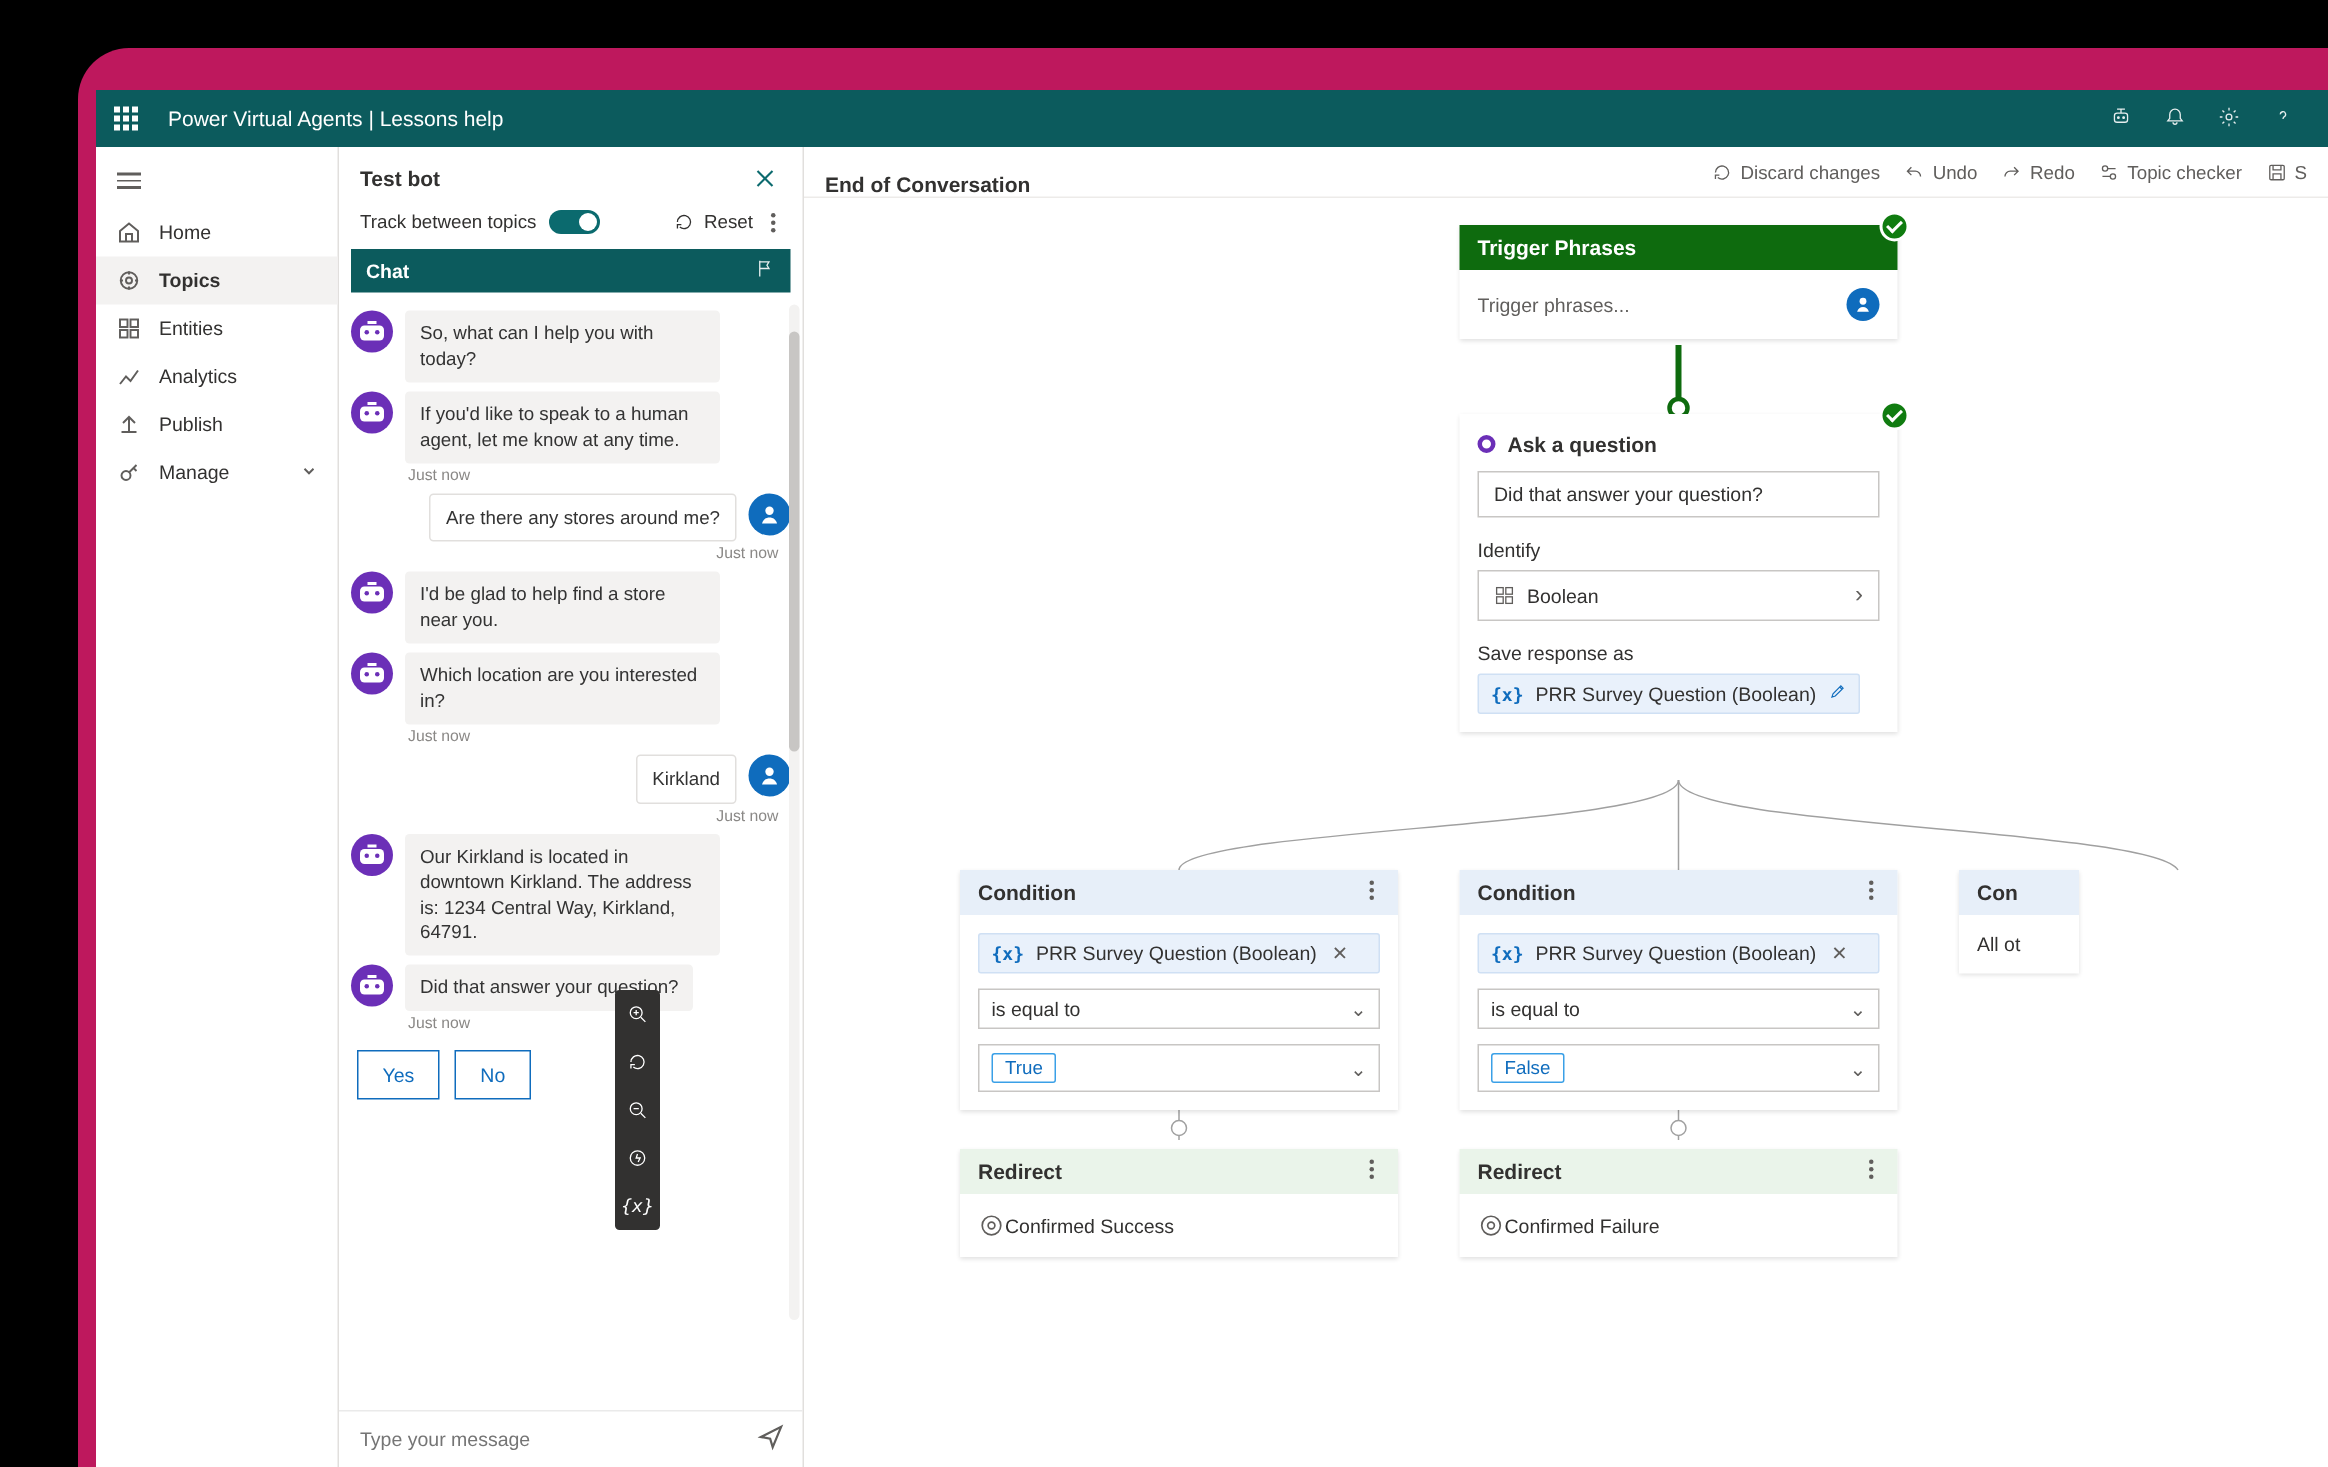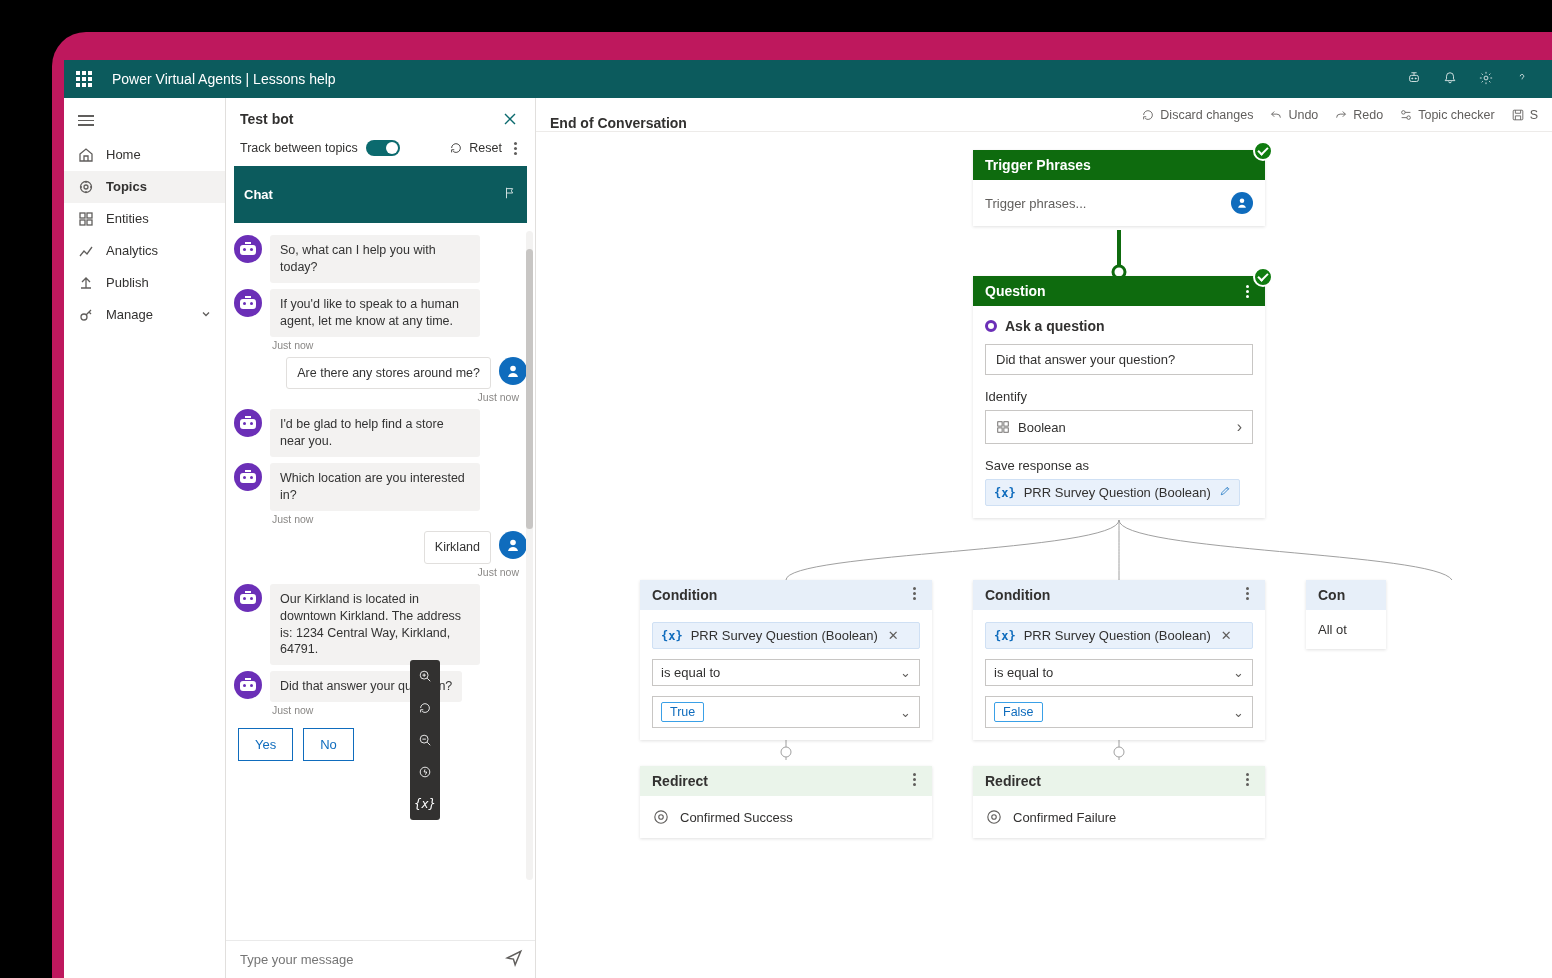--- a/index.html
+++ b/index.html
@@ -33,21 +33,21 @@
   .tb-head { padding:10px 14px 6px; display:flex; align-items:center; }
   .tb-head .ttl { font-size:14px; font-weight:600; flex:1; }
   .tb-close { width:22px; height:22px; display:flex; align-items:center; justify-content:center; color:#0b6a6e; cursor:pointer; }
   .tb-row { padding:4px 14px 10px; display:flex; align-items:center; gap:8px; }
   .tb-row .lbl { font-size:12.5px; }
   .toggle { width:34px; height:16px; border-radius:10px; background:#0b6a6e; position:relative; }
   .toggle:after { content:""; position:absolute; right:2px; top:2px; width:12px; height:12px; border-radius:50%; background:#fff; }
   .reset { margin-left:auto; display:flex; align-items:center; gap:6px; font-size:12.5px; }
   .more-v { display:inline-flex; flex-direction:column; gap:2px; padding:0 4px; }
   .more-v i { width:3px; height:3px; border-radius:50%; background:#605e5c; display:block; }
-  .chat-tab { margin:0 8px; background:#0c5b5d; color:#fff; padding:20px 10px; display:flex; align-items:center; font-size:13px; font-weight:600; }
+  .chat-tab { margin:0 8px; background:#0c5b5d; color:#fff; padding:6px 10px; display:flex; align-items:center; font-size:13px; font-weight:600; }
   .chat-tab .flag { margin-left:auto; opacity:.9; }
   .chat { flex:1; overflow:hidden; padding:6px 8px 0; position:relative; }
   .chat-scroll { position:absolute; right:2px; top:8px; bottom:60px; width:7px; background:#f3f2f1; border-radius:4px; }
   .chat-scroll:after { content:""; position:absolute; left:0; right:0; top:18px; height:280px; background:#c8c6c4; border-radius:4px; }
   .msg { display:flex; gap:8px; margin:6px 0 2px; align-items:flex-start; }
   .msg .av { width:28px; height:28px; border-radius:50%; background:#6b2fb7; flex:none; display:flex; align-items:center; justify-content:center; }
   .msg .av.user { background:#0f6cbd; }
   .msg .bub { background:#f3f2f1; border-radius:3px; padding:7px 10px; max-width:210px; line-height:1.35; font-size:12.5px; color:#333; }
   .msg.user { justify-content:flex-end; }
   .msg.user .bub { background:#fff; border:1px solid #e1dfdd; }
@@ -107,21 +107,21 @@
   .cond .valbox { border:1px solid #c8c6c4; padding:5px 8px; display:flex; align-items:center; }
   .boolchip { border:1px solid #3aa0e7; color:#0f6cbd; padding:2px 8px; border-radius:2px; font-size:12.5px; }
   .valbox .chev { margin-left:auto; color:#605e5c; }
 
   .cond.other .cbody { padding:12px; }
   .cond.other .chdr { background:#e7eff9; }
 
   .redirect { position:absolute; width:292px; background:#fff; box-shadow:0 1px 3px rgba(0,0,0,.12); }
   .redirect .rhdr { background:#eaf4ea; padding:7px 12px; font-size:14px; font-weight:600; display:flex; }
   .redirect .rhdr .more-v { margin-left:auto; }
-  .redirect .rbody { padding:12px; display:flex; align-items:center; gap:10px; }
+  .redirect .rbody { padding:12px; display:flex; align-items:center; gap:0; }
   .topicico { width:18px; height:18px; }
   .topicico svg { stroke:#605e5c; fill:none; }
 
   .zoombar { position:absolute; left:346px; top:600px; width:30px; background:#323130; border-radius:3px; padding:8px 0; display:flex; flex-direction:column; align-items:center; gap:16px; }
   .zoombar span { color:#fff; width:16px; height:16px; display:flex; align-items:center; justify-content:center; cursor:pointer; }
   .zoombar svg { stroke:#fff; fill:none; }
   .zoombar .fx { font-family:monospace; font-style:italic; font-size:12px; }
 
   .iconline { width:14px; height:14px; }
 </style>
@@ -414,28 +414,20 @@
                     <svg class="usersvg" width="14" height="14" viewBox="0 0 16 16">
                       <circle cx="8" cy="5.5" r="2.6"></circle>
                       <path d="M3.5 13.5c.6-2.3 2.4-3.6 4.5-3.6s3.9 1.3 4.5 3.6z"></path>
                     </svg>
                   </span>
               </div>
             </div>
 
             <div class="node question" style="left:437px; top:144px;">
               <div class="check"></div>
-              <div class="hdr">
-                  <span>Question</span>
-                  <span class="more-v">
-                    <i></i>
-                    <i></i>
-                    <i></i>
-                  </span>
-                </div>
               <div class="bodyp">
                 <div class="sublabel">
                     <span class="dot"></span>
                     <span>Ask a question</span>
                   </div>
                 <div class="field">
                     <span>Did that answer your question?</span>
                   </div>
                 <div class="lbl-s">Identify</div>
                 <div class="field sel">

